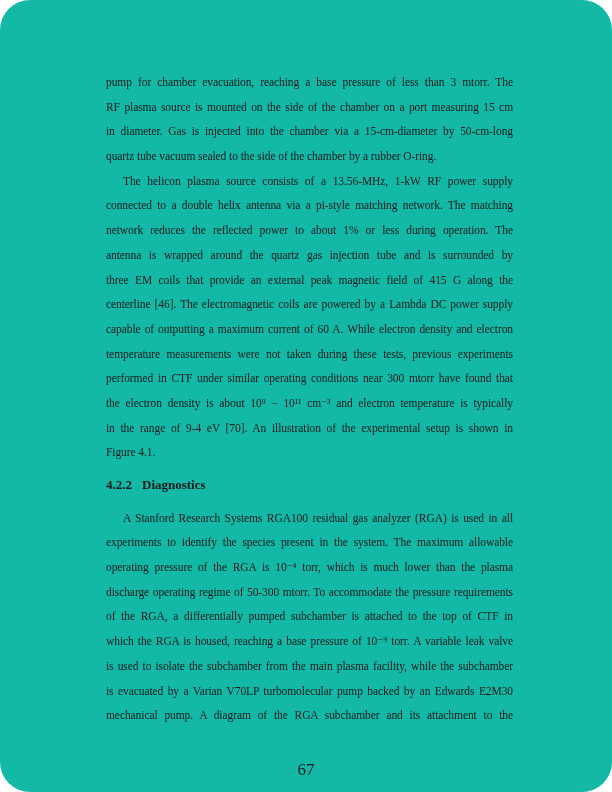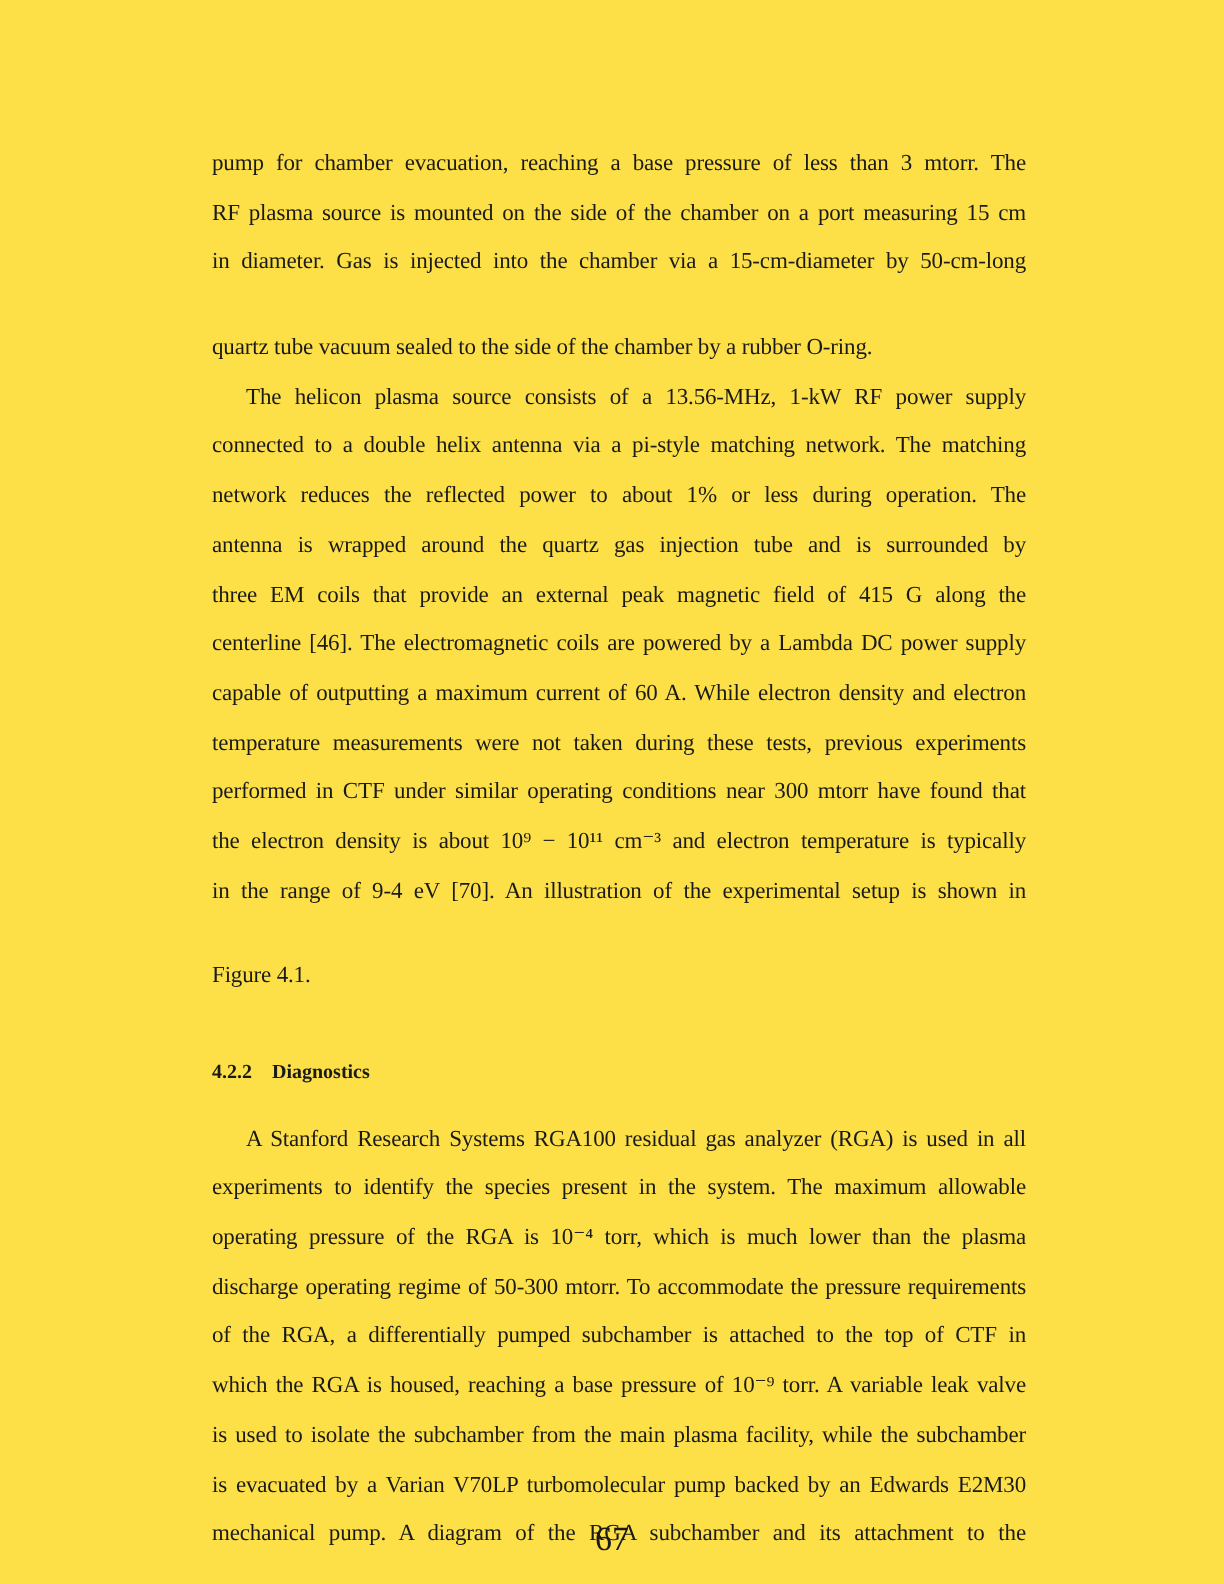--- a/index.html
+++ b/index.html
@@ -4,24 +4,25 @@
 <style>
   html, body {
     margin: 0;
     padding: 0;
     background: #ffffff;
   }
   .page {
     position: relative;
     width: 612px;
     height: 792px;
-    background: #fde047;
+    background: #14b8a6;
     font-family: "Liberation Serif", "DejaVu Serif", serif;
     color: #1a1a1a;
     overflow: hidden;
+    border-radius: 30px;
   }
   .text-block {
     position: absolute;
     left: 106px;
     top: 70px;
     width: 407px;
     font-size: 11.5px;
     letter-spacing: -0.08px;
   }
   .paragraph {
@@ -30,32 +31,31 @@
   }
   .line {
     height: 24.7px;
     line-height: 24.7px;
     text-align: justify;
     text-align-last: justify;
     white-space: normal;
   }
   .line.para-last {
     text-align-last: left;
-    margin-top: 18px;
   }
   .line.indent {
     text-indent: 17px;
   }
   .heading {
     height: 24.7px;
     line-height: 24.7px;
-    margin-top: 24px;
+    margin-top: 8px;
     margin-bottom: 8px;
     font-weight: bold;
-    font-size: 10px;
+    font-size: 13px;
     letter-spacing: 0;
   }
   .heading .heading-title {
     margin-left: 10px;
   }
   .page-number {
     position: absolute;
     top: 760px;
     left: 0;
     width: 612px;

